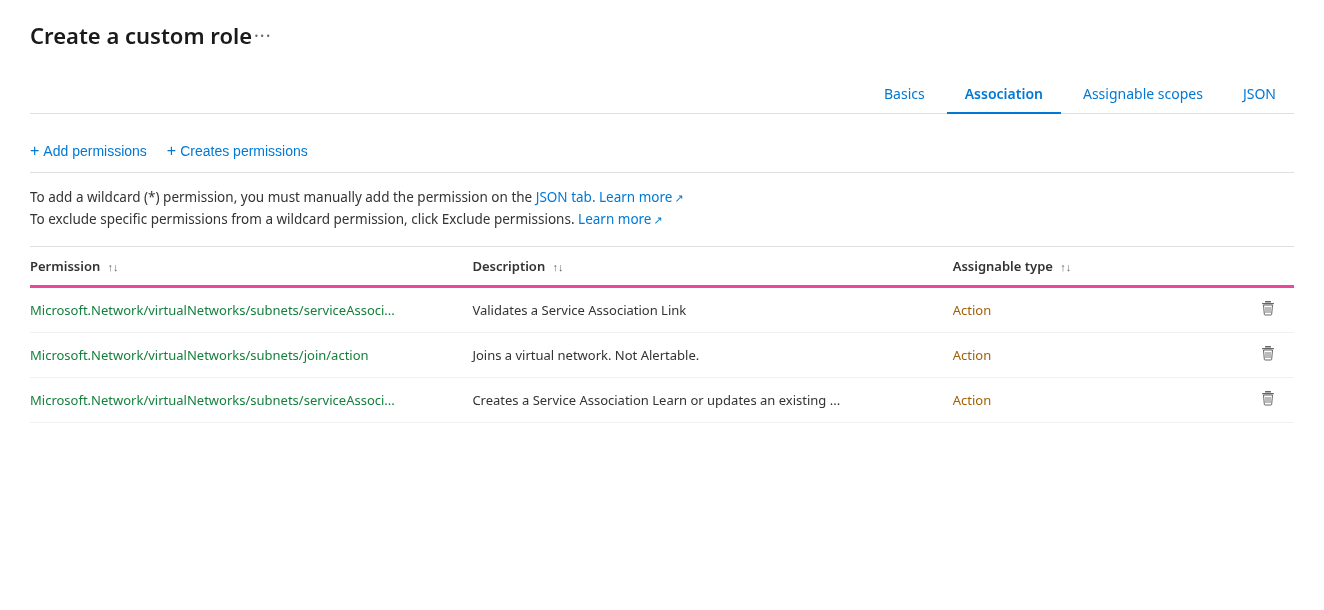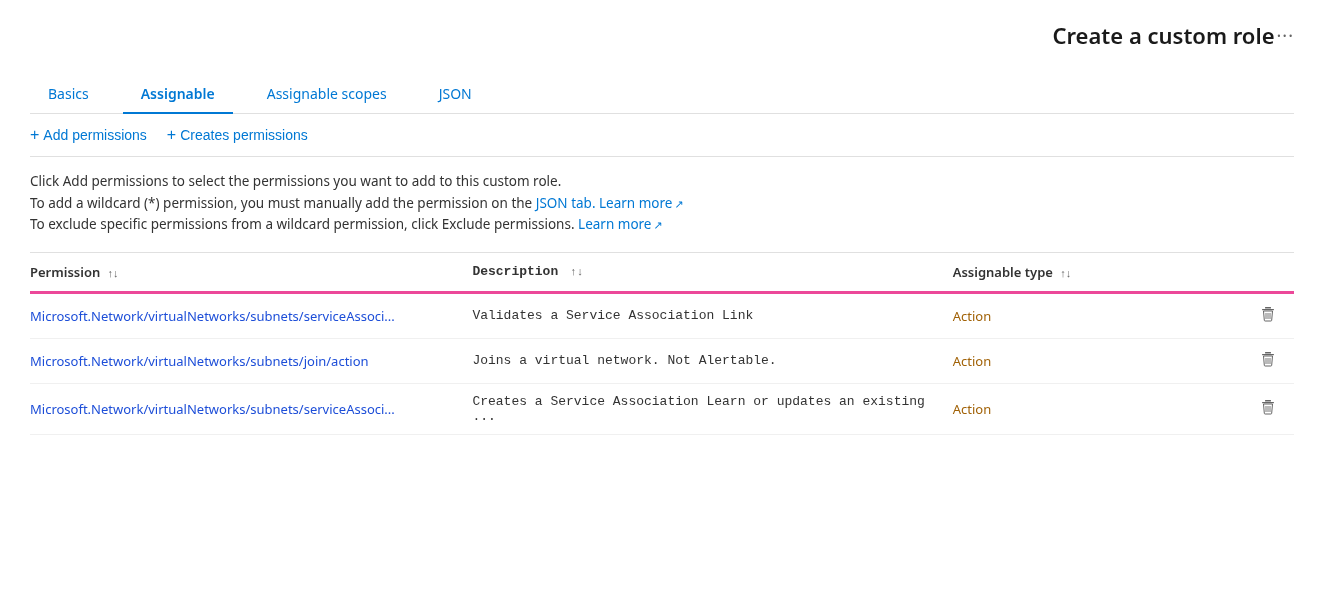--- a/index.html
+++ b/index.html
@@ -8,38 +8,38 @@
       font-size: 14px;
       color: #333;
       background: #fff;
       padding: 20px 30px;
     }
     .page-header {
       display: flex;
       align-items: center;
       gap: 2px;
       margin-bottom: 24px;
-      justify-content: flex-end;
     }
     .page-title {
       font-size: 22px;
       font-weight: 600;
       color: #1a1a1a;
     }
     .more-icon {
       color: #666;
       font-size: 18px;
       cursor: pointer;
       letter-spacing: 1px;
     }
     .tabs {
       display: flex;
-      gap: 16px;
+      gap: 4px;
       border-bottom: 1px solid #e0e0e0;
-      margin-bottom: 0;
+      margin-bottom: 16px;
+      justify-content: flex-end;
     }
     .tab {
       padding: 10px 18px;
       cursor: pointer;
       font-size: 14px;
       color: #0078d4;
       text-decoration: none;
       position: relative;
       white-space: nowrap;
     }
@@ -122,21 +122,21 @@
       font-size: 11px;
     }
     td {
       padding: 10px 12px 10px 0;
       font-size: 13px;
       color: #333;
       border-bottom: 1px solid #f0f0f0;
       vertical-align: middle;
     }
     .permission-cell {
-      color: #1d4ed8;
+      color: #15803d;
       max-width: 380px;
       margin-left: 47px;
     }
     .description-cell {
       max-width: 380px;
       color: #333;
     }
     .type-cell {
       color: #a16207;
       min-width: 100px;
@@ -147,52 +147,51 @@
     }
     .delete-btn {
       background: none;
       border: none;
       cursor: pointer;
       color: #666;
       font-size: 16px;
       padding: 2px 6px;
     }
     .col-permission { width: 35%; }
-    .col-description { width: 38%; font-family: Liberation Mono, monospace; }
+    .col-description { width: 38%; }
     .col-type { width: 18%; }
     .col-delete { width: 9%; }
   </style>
 </head>
 <body>
 
 <div class="page-header">
   <h1 class="page-title">Create a custom role</h1>
   <span class="more-icon">···</span>
 </div>
 
 <div class="tabs">
   <span class="tab inactive">Basics</span>
-  <span class="tab active">Assignable</span>
+  <span class="tab active">Association</span>
   <span class="tab inactive">Assignable scopes</span>
   <span class="tab inactive">JSON</span>
 </div>
 
 <div class="actions-bar">
   <button class="action-btn">
     <span class="plus">+</span>
     <span>Add permissions</span>
   </button>
   <button class="action-btn">
     <span class="plus">+</span>
     <span>Creates permissions</span>
   </button>
 </div>
 
 <div class="info-section">
-  <div>Click Add permissions to select the permissions you want to add to this custom role.</div>
   <div>
     <span>To add a wildcard (*) permission, you must manually add the permission on the </span><a href="#">JSON tab.</a>
     <a href="#"> <span>Learn more</span><span class="external-icon">↗</span></a>
   </div>
   <div>
     <span>To exclude specific permissions from a wildcard permission, click Exclude permissions.</span>
     <a href="#"> <span>Learn more</span><span class="external-icon">↗</span></a>
   </div>
 </div>
 

